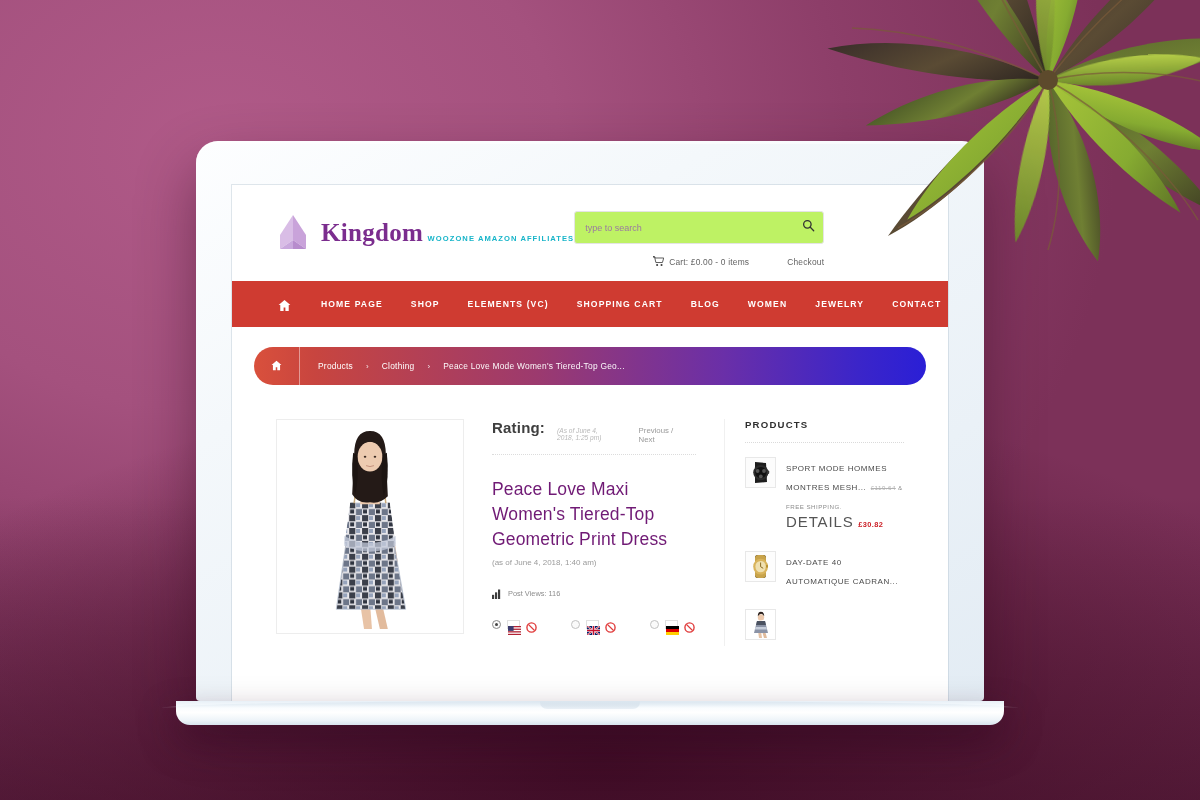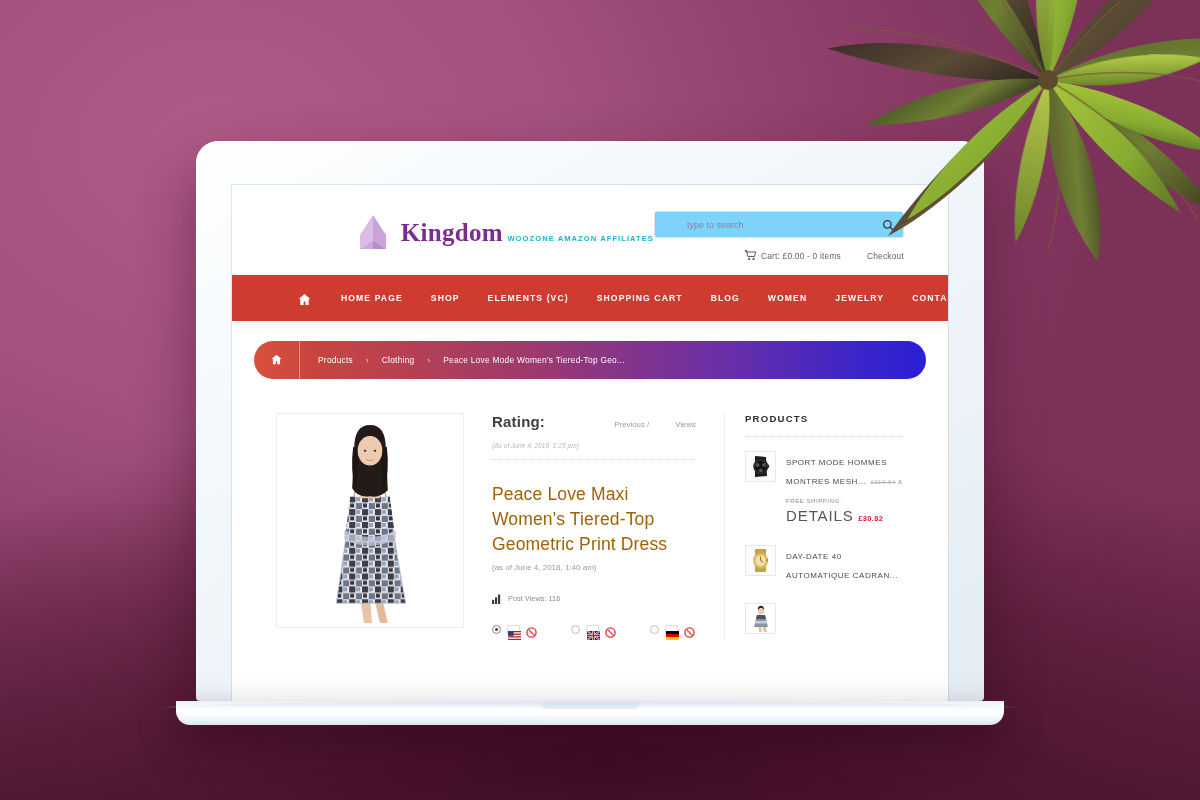--- a/index.html
+++ b/index.html
@@ -59,58 +59,58 @@
   }
   #laptop-base::after {
     content: ""; position: absolute; left: -14px; right: -14px; top: 0; height: 7px;
     background: linear-gradient(to bottom, #dce7f0, rgba(220,231,240,0));
     border-radius: 50% 50% 0 0 / 100% 100% 0 0;
   }
 
   
   .site-header {
     padding: 22px 44px 14px 44px;
-    display: flex; align-items: flex-start; justify-content: flex-end;
+    display: flex; align-items: flex-start; justify-content: flex-start;
     background: #fff;
   }
   .brand { display: flex; align-items: center; gap: 11px; padding-top: 6px; }
   .brand-mark { width: 34px; height: 38px; flex: 0 0 34px; }
   .brand-text .brand-name {
     font-family: "Liberation Serif", serif;
     font-size: 25px; font-weight: 700; color: #7b2d8e; letter-spacing: .3px; line-height: 1;
   }
   .brand-text .brand-tag {
     font-size: 7.6px; font-weight: 700; color: #18b5c9;
     letter-spacing: 1.05px; margin-top: 5px; text-transform: uppercase;
   }
 
   .header-right { width: 250px; padding-top: 4px; }
   .search-box {
-    position: relative; height: 27px;
-    border: 1px solid #e4e4e4; border-radius: 3px; background: #7dd3fc; padding-left: 22px;
+    position: relative; height: 33px;
+    border: 1px solid #e4e4e4; border-radius: 3px; background: #bef264;
   }
   .search-box input {
     width: 100%; height: 100%; border: 0; outline: none; background: transparent;
     padding: 0 28px 0 10px; font-size: 9px; color: #8a5f8f;
     font-family: "Liberation Sans", sans-serif;
   }
   .search-box input::placeholder { color: #9b7aa0; }
   .search-icon { position: absolute; right: 8px; top: 6px; width: 13px; height: 13px; color: #333; }
   .header-meta {
     margin-top: 12px; display: flex; align-items: center; justify-content: flex-end;
-    gap: 26px; font-size: 8.4px; color: #636363; letter-spacing: .2px;
+    gap: 38px; font-size: 8.4px; color: #636363; letter-spacing: .2px;
   }
   .cart-line { display: flex; align-items: center; gap: 5px; }
   .cart-icon { width: 11px; height: 11px; color: #3b3b3b; }
   .checkout-link { color: #636363; text-decoration: none; }
 
   
   .main-nav {
     background: #cf3b31; height: 46px;
-    display: flex; align-items: center; padding: 0 64px; gap: 0;
+    display: flex; align-items: center; padding: 0 44px; gap: 0;
   }
   .nav-home { padding: 0 16px 0 2px; display: flex; align-items: center; }
   .home-icon { width: 13px; height: 13px; color: #fff; }
   .nav-item {
     color: #fff; font-size: 8.6px; font-weight: 700; letter-spacing: 1.1px;
     text-transform: uppercase; padding: 0 14px; text-decoration: none; white-space: nowrap;
     font-family: "Liberation Sans", sans-serif;
   }
 
   
@@ -139,28 +139,28 @@
     width: 188px; height: 215px; border: 1px solid #ededed; background: #fff;
     display: flex; align-items: flex-end; justify-content: center; overflow: hidden;
   }
   .col-summary { flex: 1 1 auto; padding: 0 28px 0 28px; min-width: 0; }
   .col-sidebar { width: 180px; flex: 0 0 180px; border-left: 1px solid #f0f0f0; padding-left: 20px; }
 
   .rating-row {
     display: flex; align-items: baseline; justify-content: space-between;
     padding-bottom: 10px; border-bottom: 1px dotted #dcdcdc;
   }
-  .rating-left { display: flex; align-items: baseline; gap: 12px; flex-direction: column; }
+  .rating-left { display: flex; align-items: baseline; gap: 12px; }
   .rating-label { font-size: 15px; font-weight: 700; color: #3f3f3f; letter-spacing: .2px; }
   .rating-asof { font-size: 6.6px; color: #b8b8b8; font-style: italic; }
   .prevnext { font-size: 7.8px; color: #9a9a9a; }
   .prevnext a { color: #9a9a9a; text-decoration: none; padding-left: 24px; }
 
   .product-title {
-    margin-top: 22px; font-size: 17.5px; line-height: 1.42; color: #a16207;
+    margin-top: 22px; font-size: 17.5px; line-height: 1.42; color: #701a75;
     font-weight: 400; letter-spacing: .15px; max-width: 250px;
   }
   .product-price { margin-top: 20px; font-size: 19px; font-weight: 700; color: #cc2027; letter-spacing: .3px; }
   .price-asof { margin-top: 6px; font-size: 8px; color: #9b9b9b; }
   .post-views { margin-top: 22px; display: flex; align-items: center; gap: 6px; font-size: 7.4px; color: #8d8d8d; }
   .bars-icon { width: 10px; height: 10px; color: #3d3d3d; }
 
   .locale-row { margin-top: 20px; display: flex; align-items: center; gap: 34px; }
   .locale-opt { display: flex; align-items: center; gap: 6px; }
   .radio { width: 9px; height: 9px; border-radius: 50%; border: 1px solid #c2c2c2; background: #fafafa; position: relative; flex: 0 0 9px; }
@@ -338,21 +338,21 @@
 
         <div class="col-summary">
           <div class="rating-row">
             <div class="rating-left">
               <span class="rating-label">Rating:</span>
               <span class="rating-asof">(As of June 4, 2018, 1:25 pm)</span>
             </div>
             <div class="prevnext">
               <a href="#">Previous</a>
               <span>/</span>
-              <a href="#">Views</a>
+              <a href="#">Next</a>
             </div>
           </div>
 
           <h1 class="product-title">Peace Love Maxi Women's Tiered-Top Geometric Print Dress</h1>
 
           <div class="price-asof">(as of June 4, 2018, 1:40 am)</div>
 
           <div class="post-views">
             <span class="bars-icon">
               <svg viewBox="0 0 12 12" fill="currentColor">

